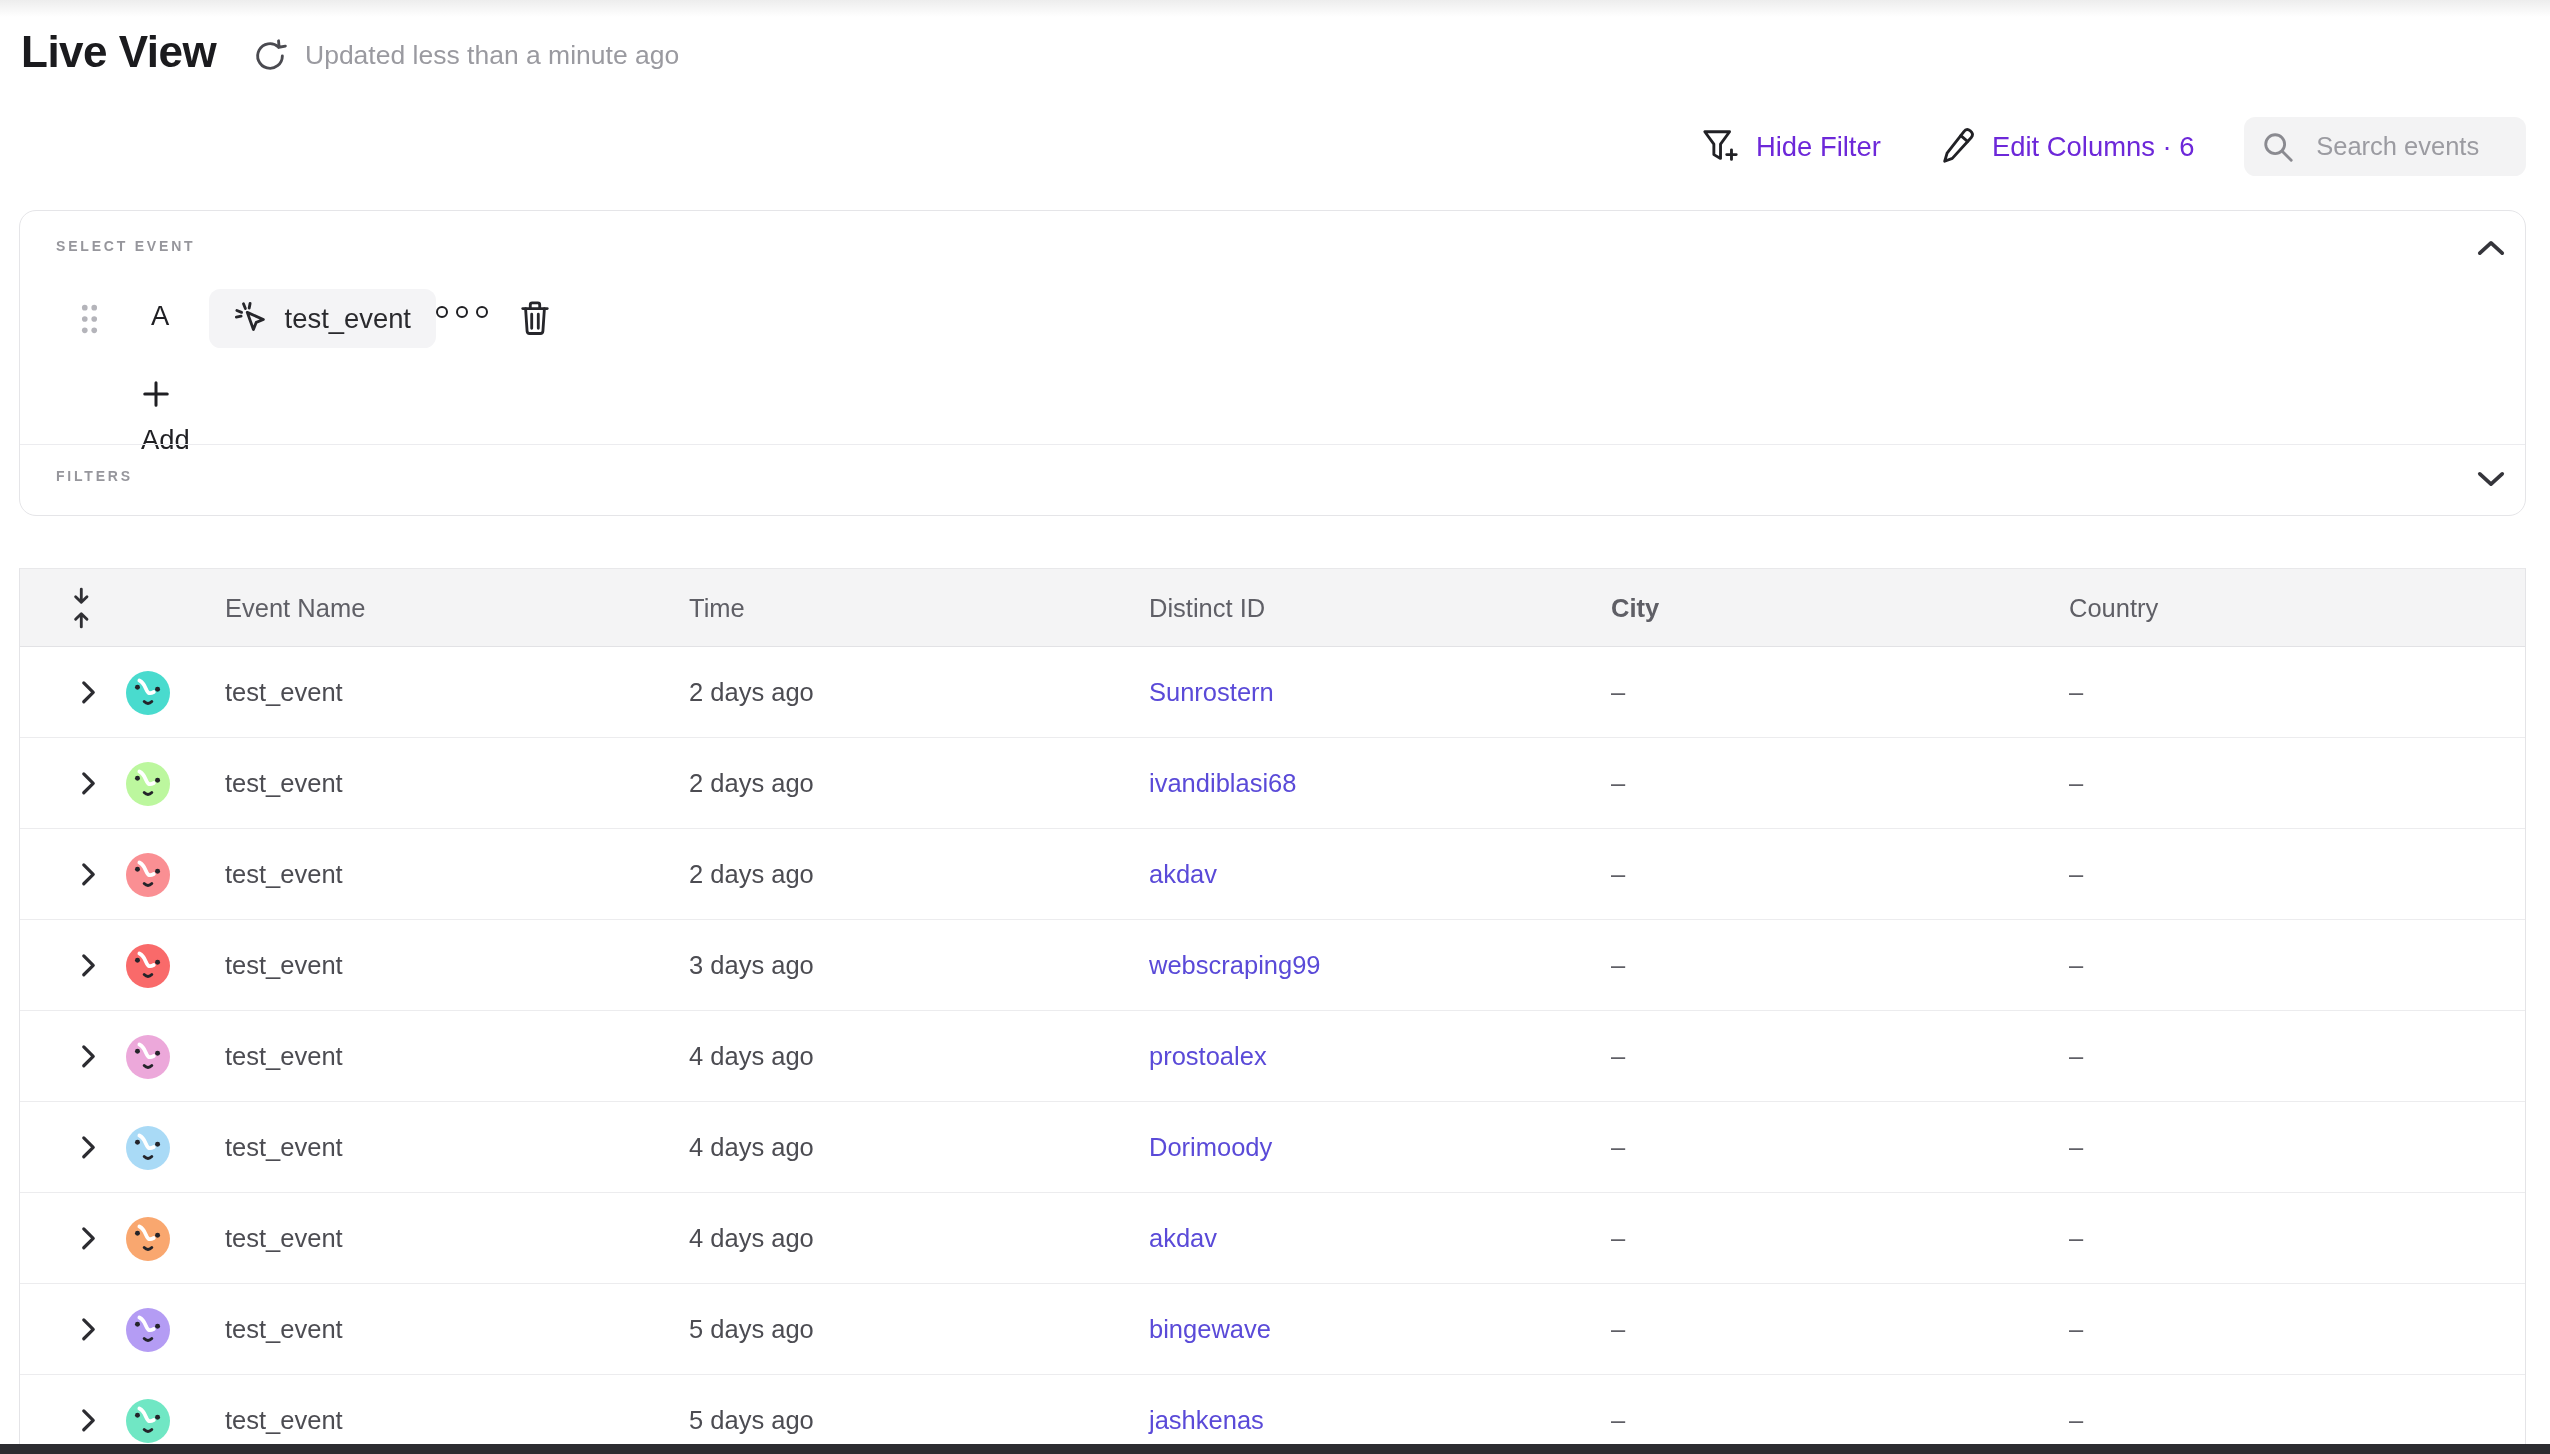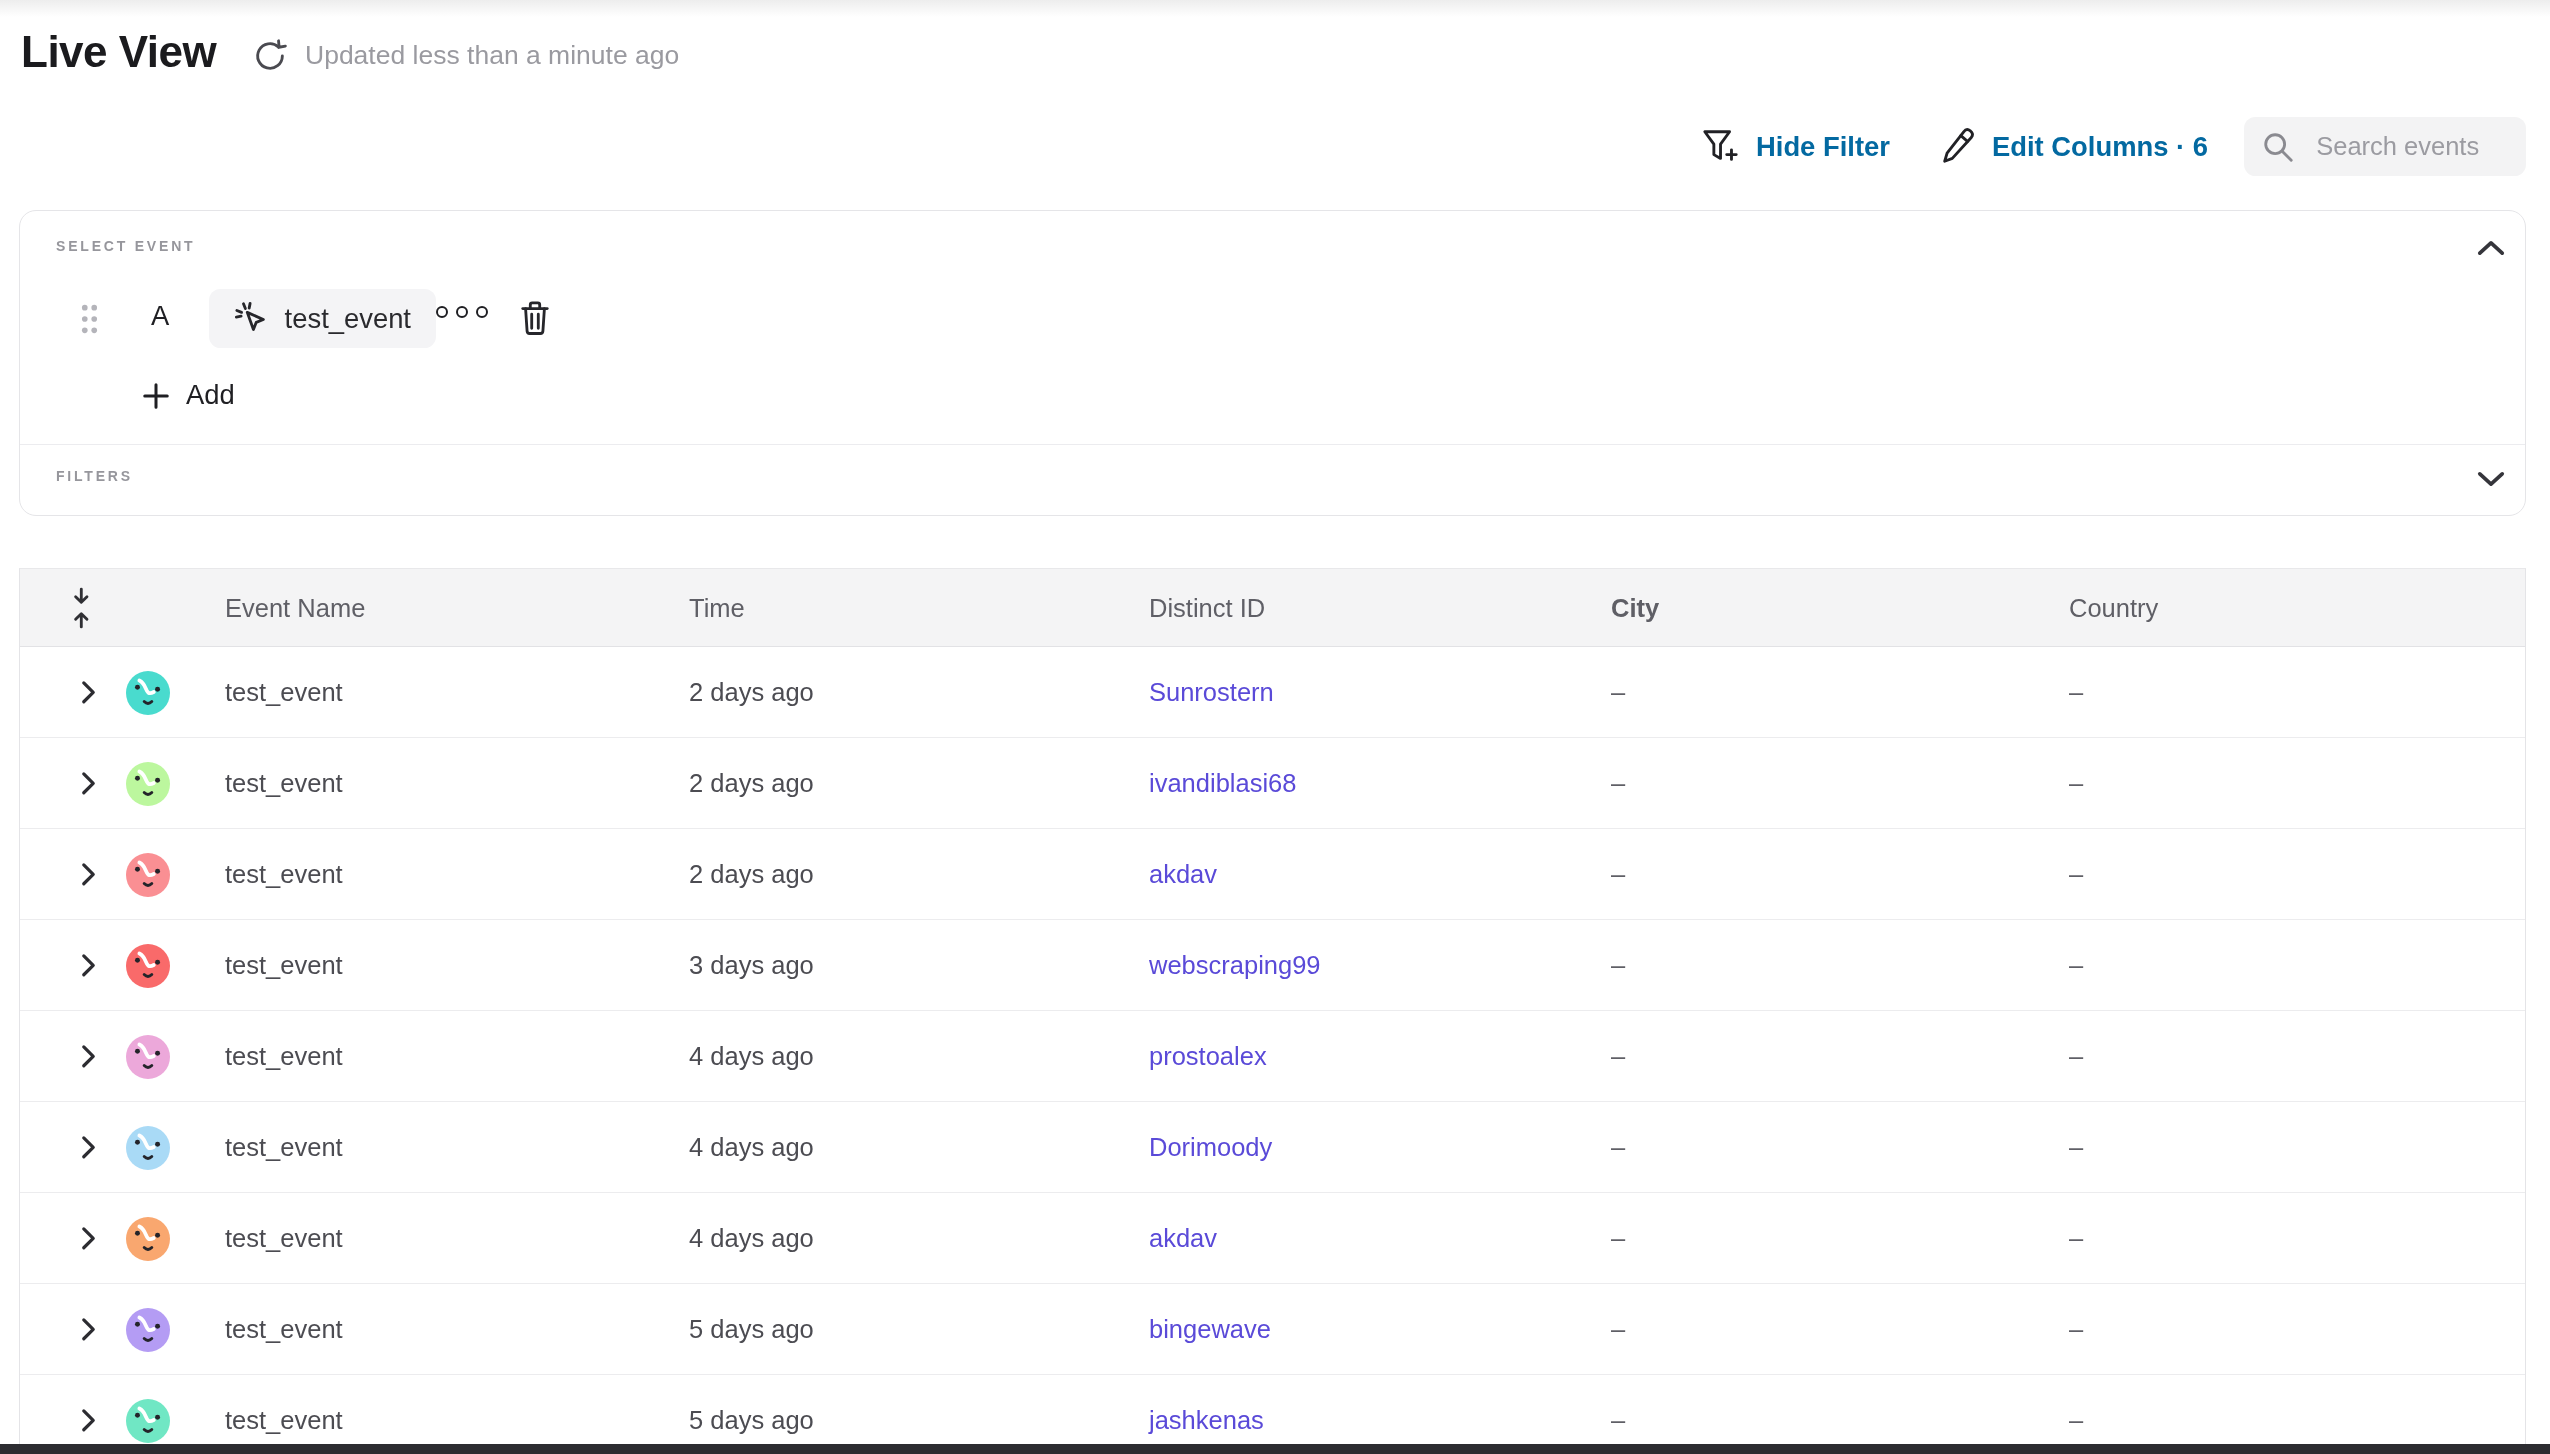--- a/index.html
+++ b/index.html
@@ -12,21 +12,21 @@
   
   .page-title { position:absolute; left:21px; top:26.5px; font-size:44px; font-weight:700;
                 letter-spacing:-0.5px; color:#1b1b1e; }
   .refresh-wrap { position:absolute; left:248px; top:34px; width:44px; height:44px;
                   display:flex; align-items:center; justify-content:center; cursor:pointer; }
   .updated-text { position:absolute; left:305px; top:40px; font-size:26.5px; color:#9a9aa0; }
 
   
   .toolbar-btn { position:absolute; top:117px; height:59px; display:flex; align-items:center;
                  gap:15px; cursor:pointer; }
-  .toolbar-btn .lbl { font-size:27.4px; font-weight:700; color:#0369a1; }
+  .toolbar-btn .lbl { font-size:27.4px; font-weight:400; color:#6d28d9; }
   .btn-hide-filter { left:1701px; }
   .btn-edit-columns { left:1939px; }
   .search-box { position:absolute; left:2244px; top:117px; width:282px; height:59px;
                 background:#f3f3f4; border-radius:11.4px; display:flex; align-items:center;
                 gap:13.2px; padding:0 17px; cursor:text; }
   .search-box .ph { font-size:25.5px; color:#9b9ba1;margin-left:8px; }
 
   
   .card { position:absolute; left:19px; top:210px; width:2507px; height:306px;
           background:#fff; border:0.9px solid #e5e5e8; border-radius:17px; }
@@ -43,22 +43,22 @@
   .drag-handle { position:absolute; left:59px; top:13.2px; cursor:grab; }
   .row-letter { position:absolute; left:131px; top:11.4px; font-size:27.4px; font-weight:500; color:#1f1f23; }
   .event-pill { position:absolute; left:189px; top:0; height:59px; padding:0 24.6px;
                 background:#f4f4f6; border-radius:11.4px; display:flex; align-items:center;
                 gap:15px; cursor:pointer; }
   .event-pill .lbl { font-size:27.4px; color:#2a2a2e; }
   .dots-menu { position:absolute; left:416px; top:17px; display:flex; gap:7.6px; cursor:pointer; }
   .dots-menu i { width:12.3px; height:12.3px; border:2.8px solid #1f1f23; border-radius:50%; display:block; }
   .trash-btn { position:absolute; left:499px; top:11.4px; cursor:pointer; }
 
-  .add-btn { position:absolute; left:121px; top:168px; display:flex; align-items:flex-end;
-             gap:15px; cursor:pointer; }
+  .add-btn { position:absolute; left:121px; top:168px; display:flex; align-items:flex-start;
+             gap:15px; cursor:pointer;flex-direction:column; }
   .add-btn .lbl { font-size:27.4px; font-weight:500; color:#1f1f23; }
 
   
   .table { position:absolute; left:19px; top:568px; width:2507px;
            border-left:0.9px solid #e4e4e7; border-right:0.9px solid #e4e4e7;
            border-top:0.9px solid #e8e8ea; background:#fff; }
   .thead { height:78px; background:#f4f4f5; border-bottom:0.9px solid #e2e2e5;
            position:relative; }
   .th { position:absolute; top:0; height:78px; display:flex; align-items:center;
         font-size:25.5px; color:#5f5f66; }

